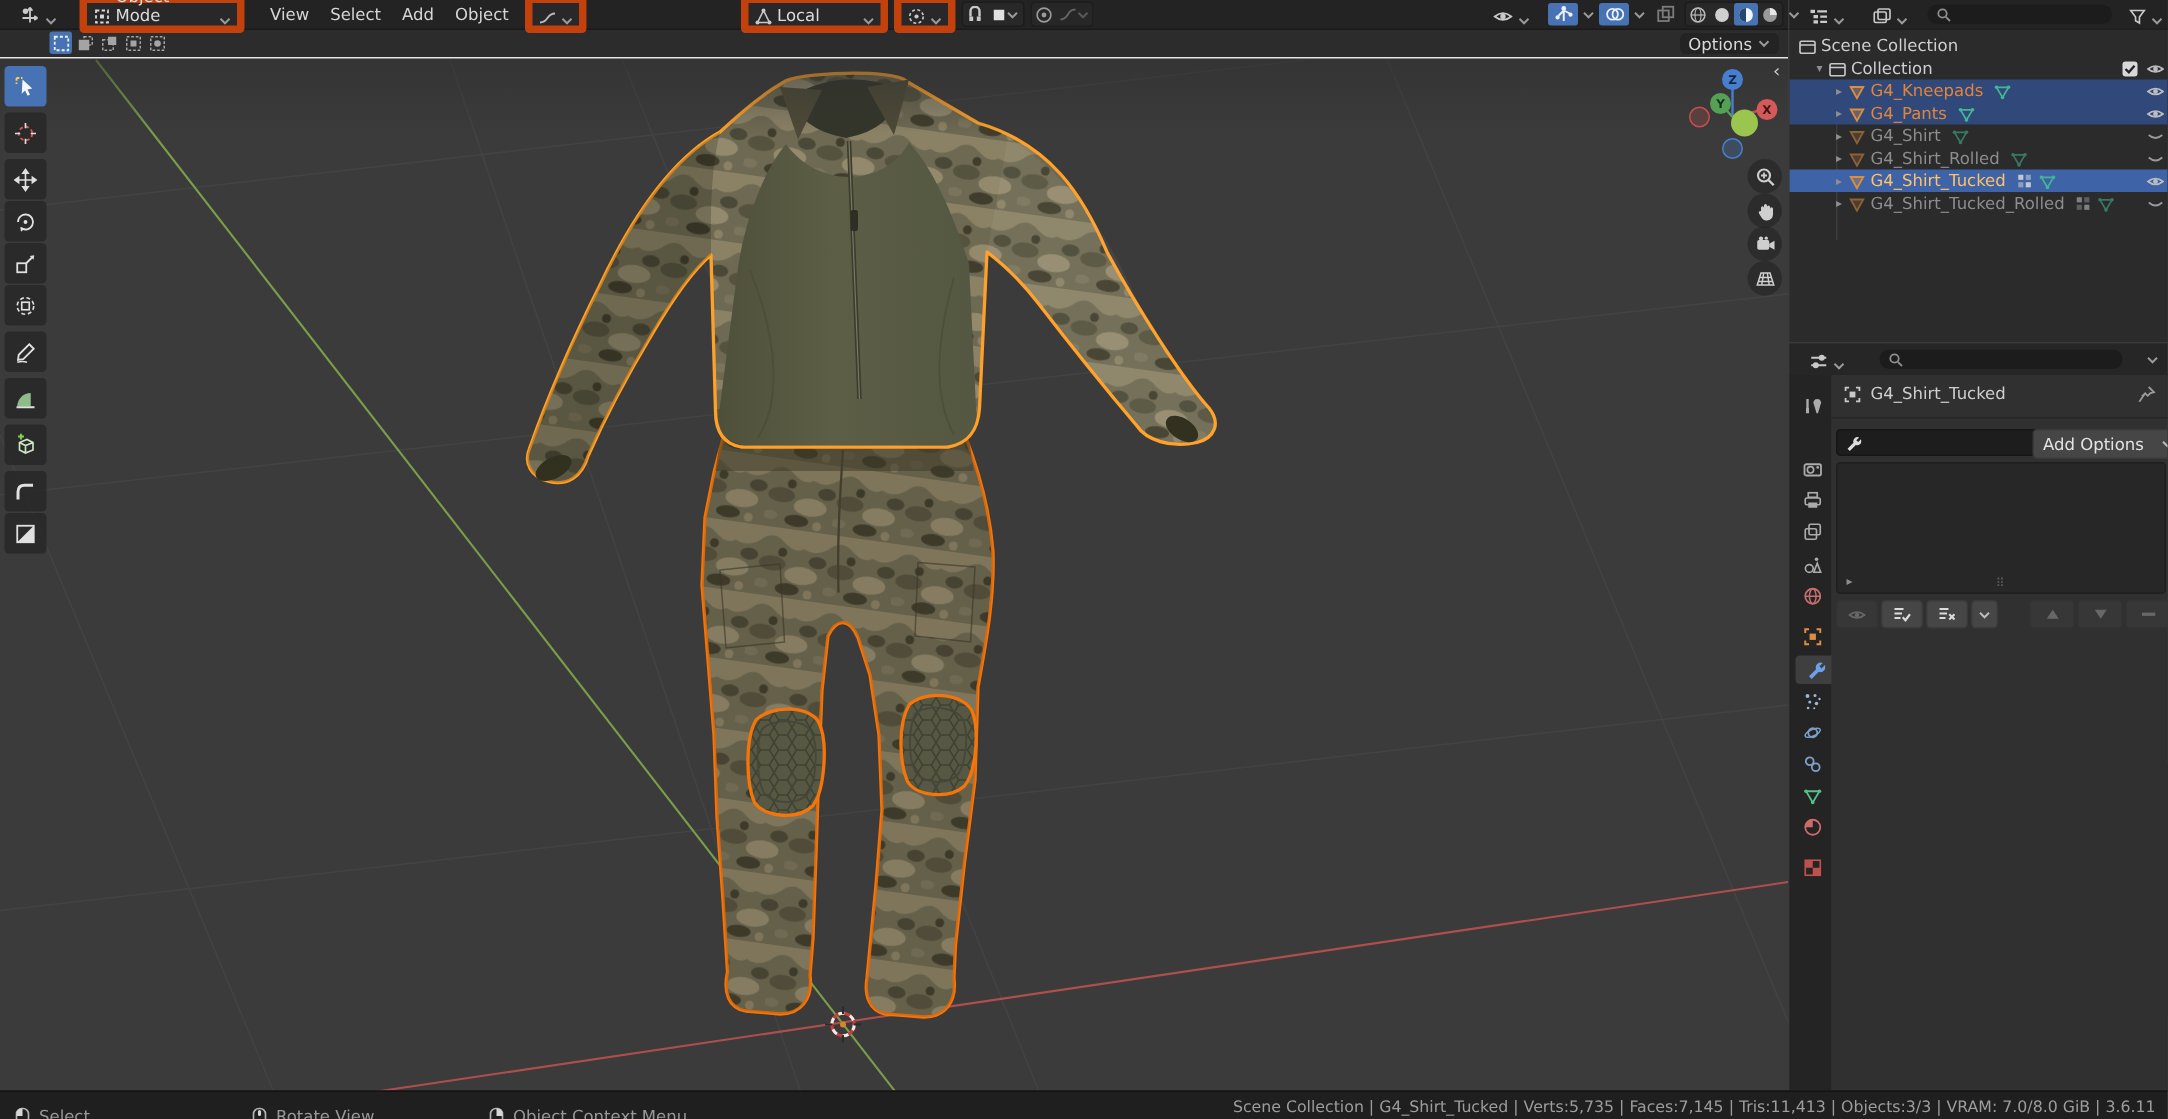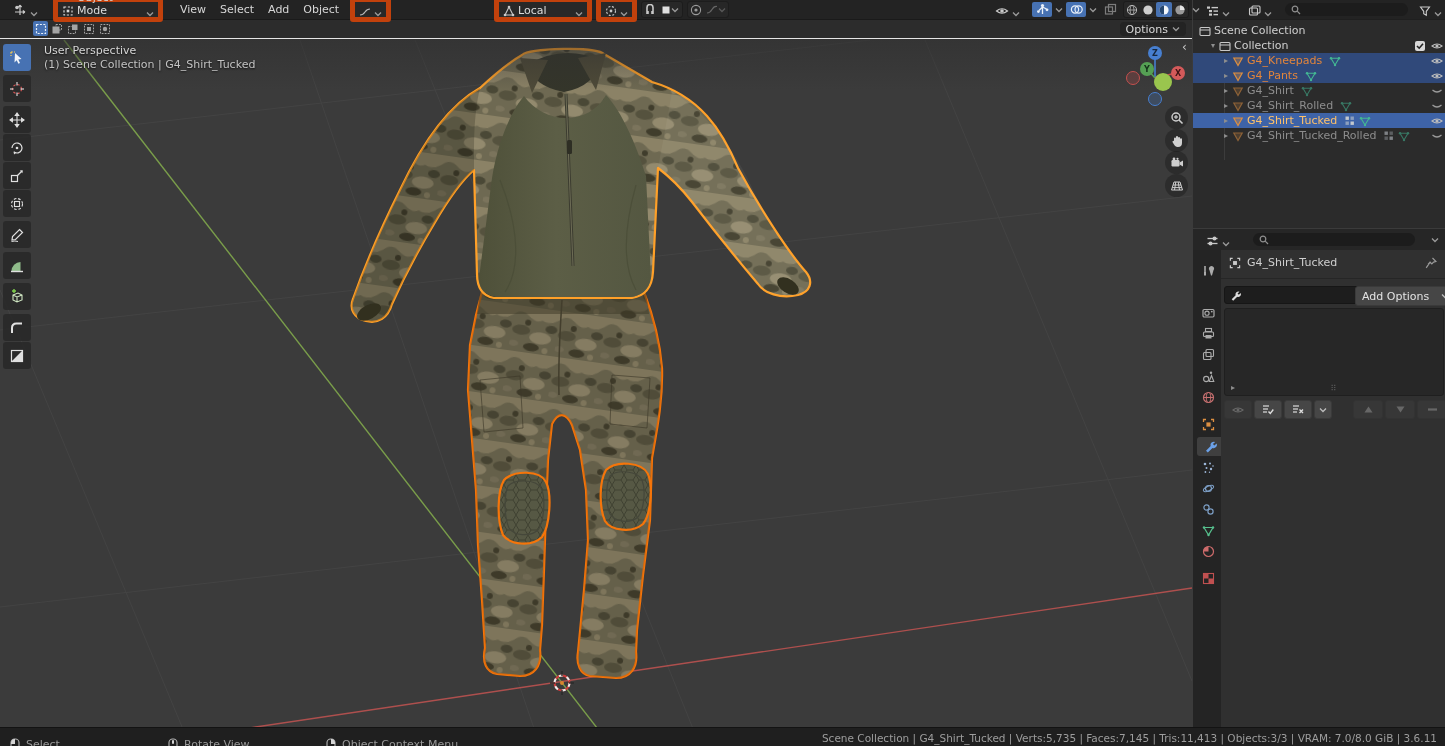--- a/index.html
+++ b/index.html
@@ -201,24 +201,20 @@
       <circle cx="562" cy="683" r="7.5" fill="none" stroke="#ececec" stroke-width="2" stroke-dasharray="4 4"></circle>
       <line x1="562" y1="671" x2="562" y2="676" stroke="#2a2a2a" stroke-width="1.4"></line>
       <line x1="562" y1="690" x2="562" y2="695" stroke="#2a2a2a" stroke-width="1.4"></line>
       <line x1="550" y1="683" x2="555" y2="683" stroke="#2a2a2a" stroke-width="1.4"></line>
       <line x1="569" y1="683" x2="574" y2="683" stroke="#2a2a2a" stroke-width="1.4"></line>
       <circle cx="562" cy="683" r="2" fill="#d8862c"></circle>
     </g>
   </svg>
   <div id="vp-shade"></div>
 
-  <div id="vp-text">
-    <div class="l1">User Perspective</div>
-    <div class="l2">(1) Scene Collection | G4_Shirt_Tucked</div>
-  </div>
 
   <svg id="nav-gizmo" width="74" height="68" viewBox="0 0 74 68">
     <g stroke-width="1.6">
       <line x1="37" y1="36" x2="37" y2="13" stroke="#477fd0"></line>
       <line x1="37" y1="36" x2="29" y2="27" stroke="#55a054"></line>
       <line x1="37" y1="36" x2="58" y2="31" stroke="#c4504e"></line>
     </g>
     <circle cx="15" cy="36" r="6.5" fill="rgba(196,80,78,.25)" stroke="#c4504e"></circle>
     <circle cx="37" cy="57" r="6.5" fill="rgba(71,127,208,.25)" stroke="#477fd0"></circle>
     <circle cx="45" cy="40" r="9" fill="#9ac54e"></circle>

